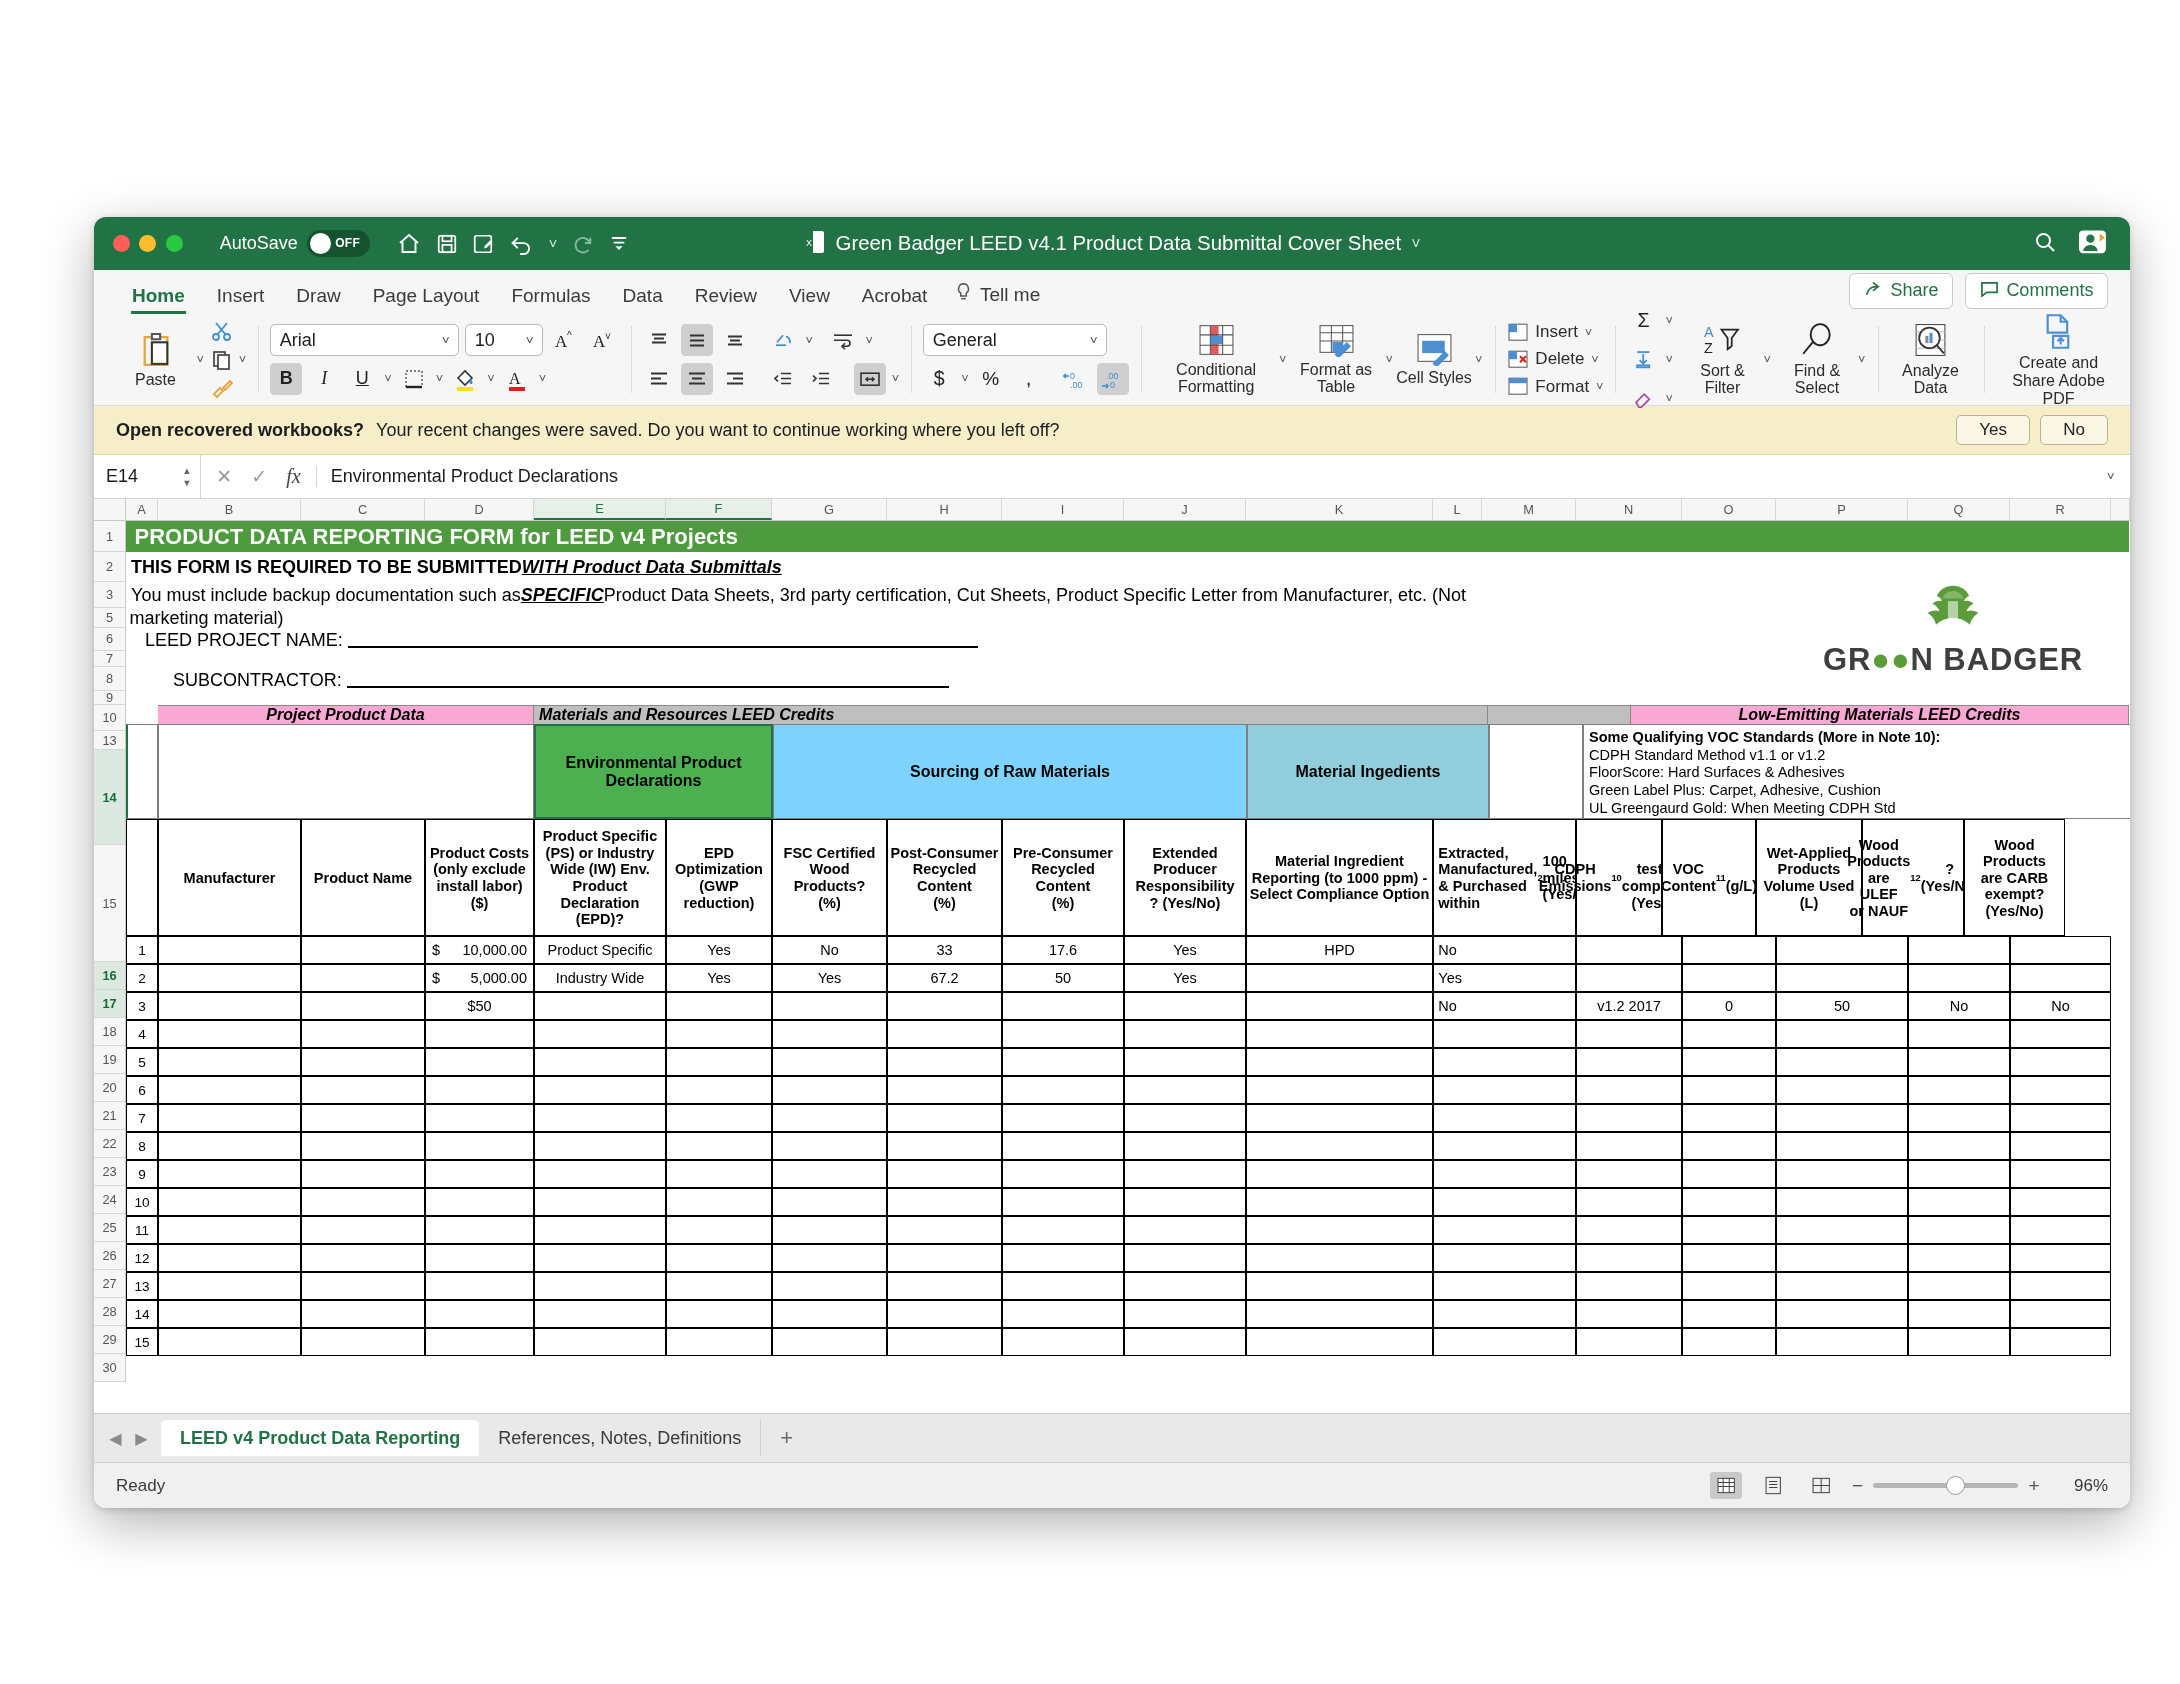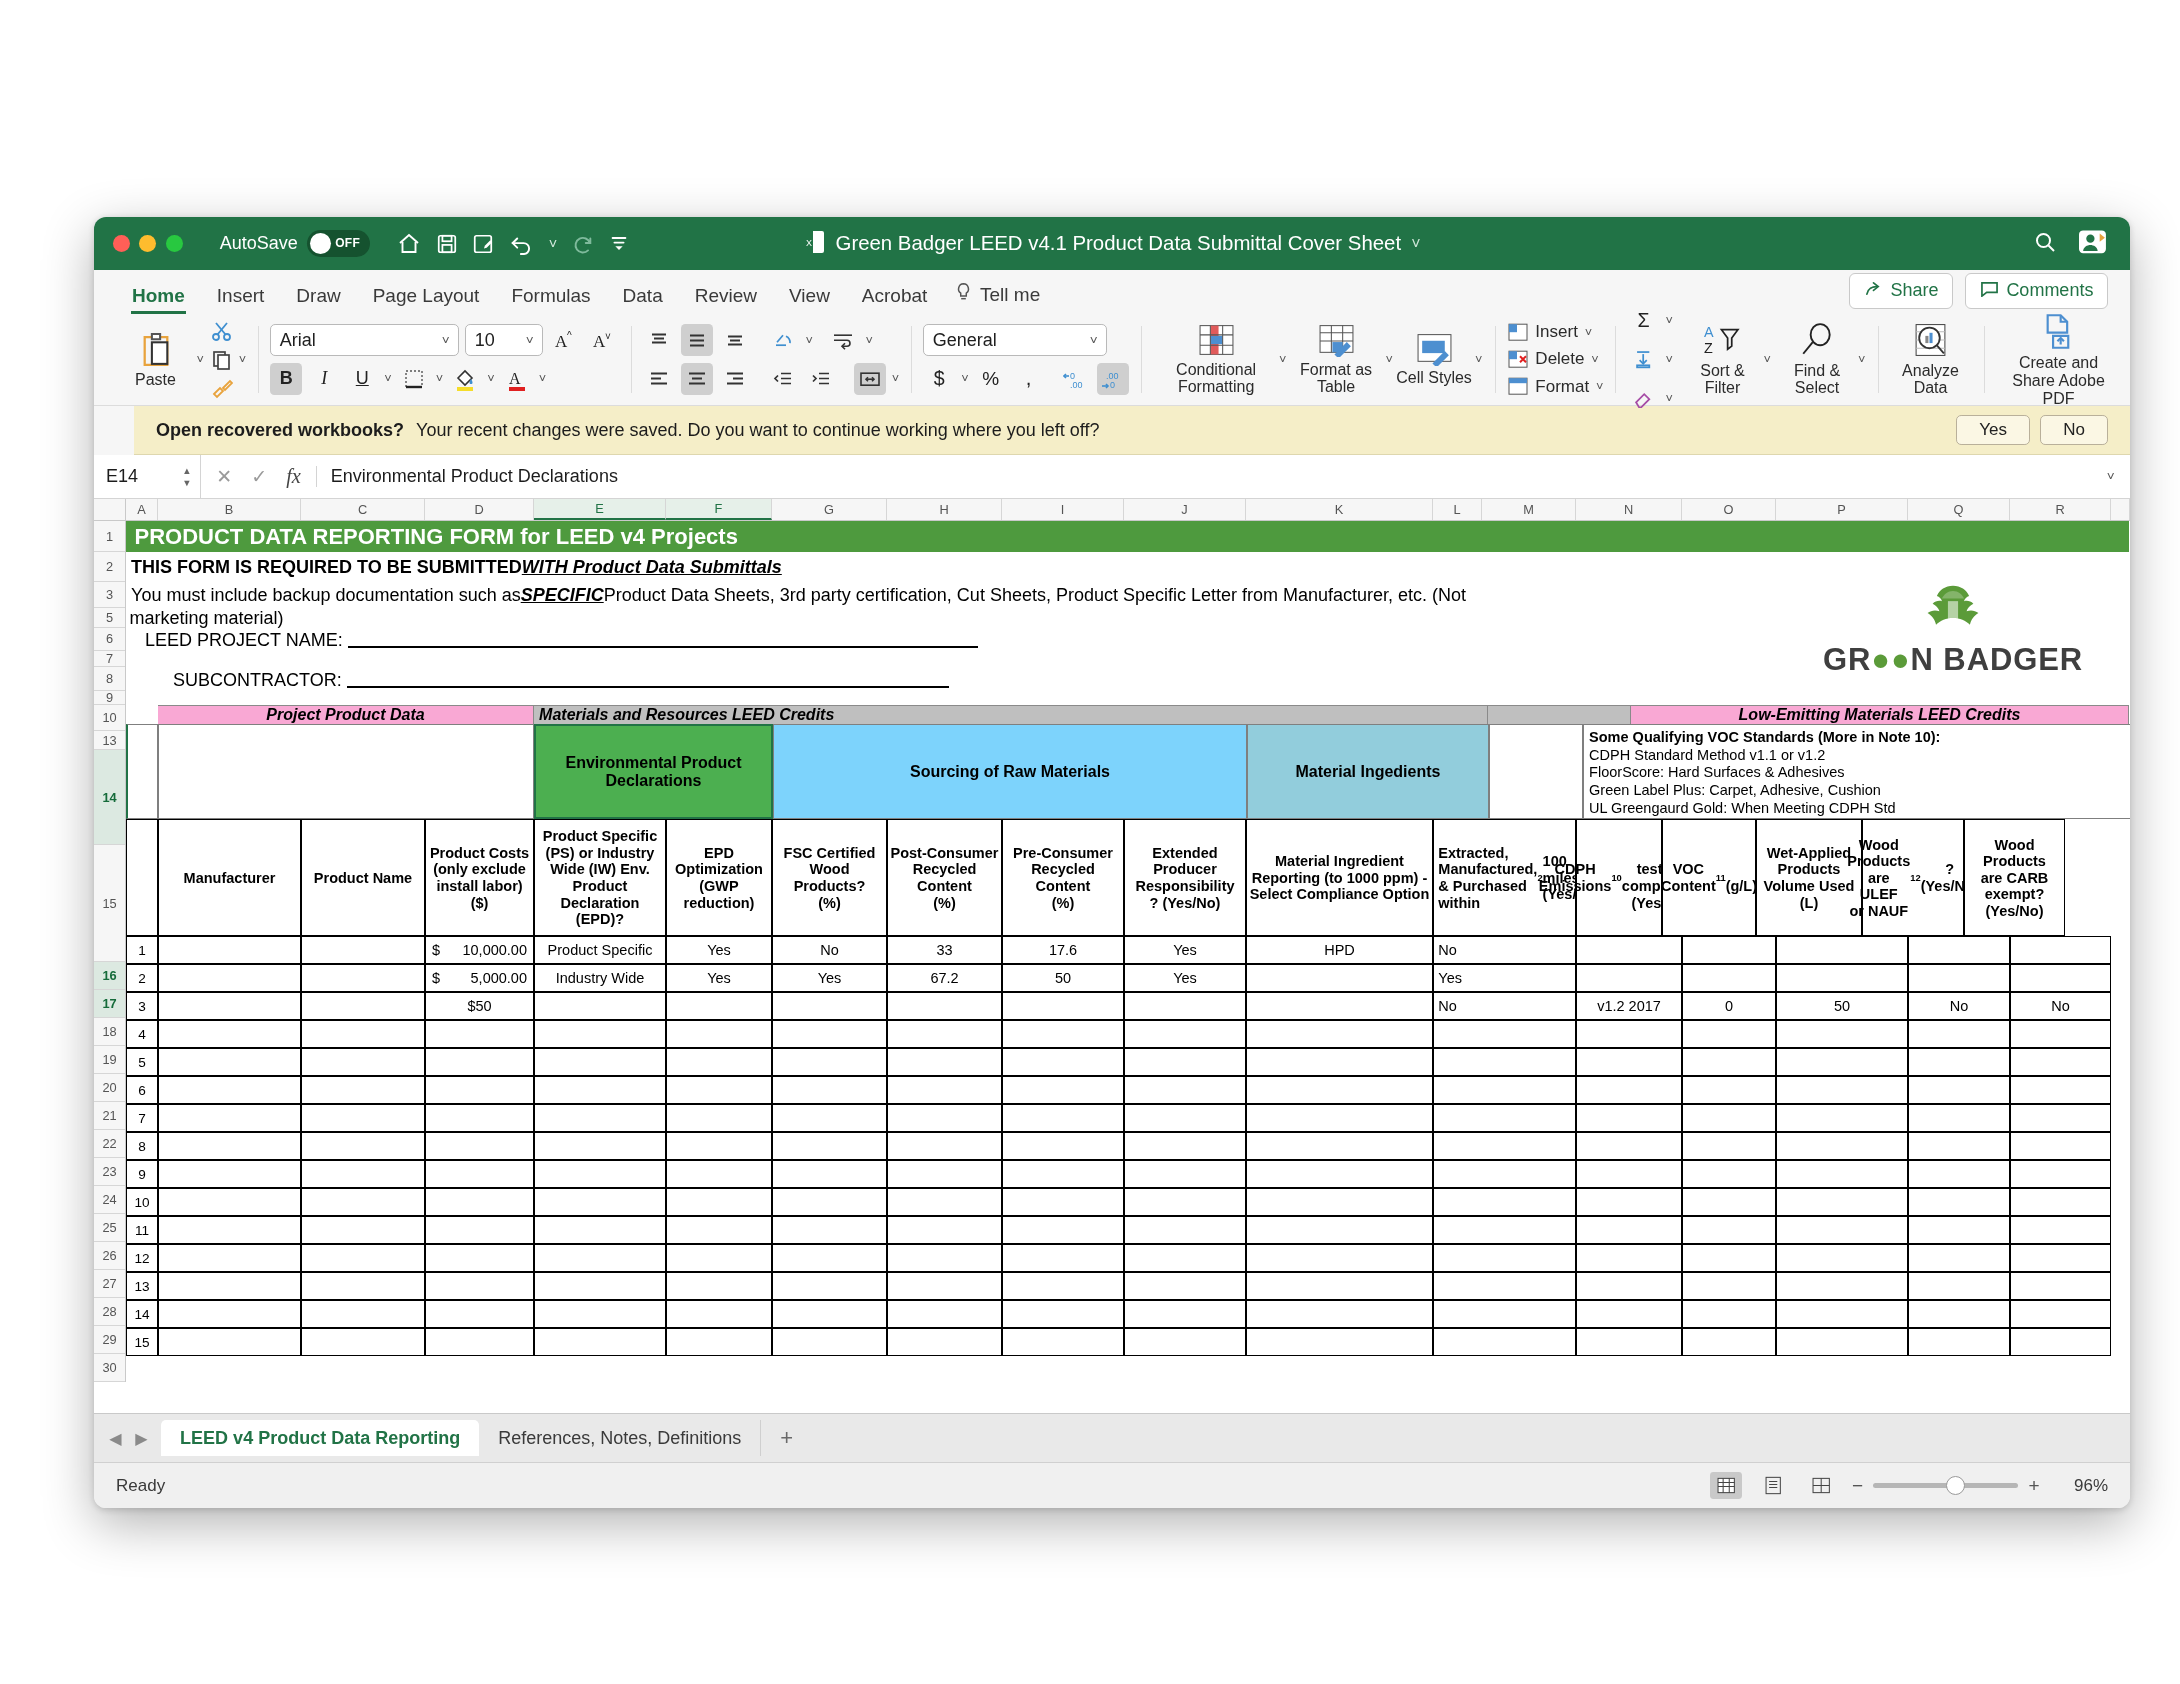--- a/index.html
+++ b/index.html
@@ -100,21 +100,21 @@
     width:32px; height:32px; display:flex; align-items:center; justify-content:center;
     border-radius:4.3px; font-size:18px; color:#222;
   }
   .sqbtn.on { background:#cfcfcf; }
   .mini { font-size:12.8px; color:#555; }
   .textbtn { display:flex; align-items:center; gap:6.8px; font-size:17px; color:#2b2b2b; }
 
   
   .notify {
     height:49px; background:#f5eec8; border-bottom:0.9px solid #ded7ae;
-    display:flex; align-items:center; padding:12px 22px; flex:0 0 auto;margin-left:40px;
+    display:flex; align-items:center; padding:12px 22px; flex:0 0 auto;
   }
   .notify .bold { font-weight:bold; font-size:18px; color:#1c1c1c; }
   .notify .msg { font-size:18px; color:#1c1c1c; margin-left:12px; }
   .notify .nbtns { margin-left:auto; display:flex; gap:10.2px; }
   .nbtn {
     border:0.9px solid #b9b09a; border-radius:5.1px; background:#fbf7e4;
     font-size:17px; padding:4.3px 22px; color:#222;
   }
 
   

